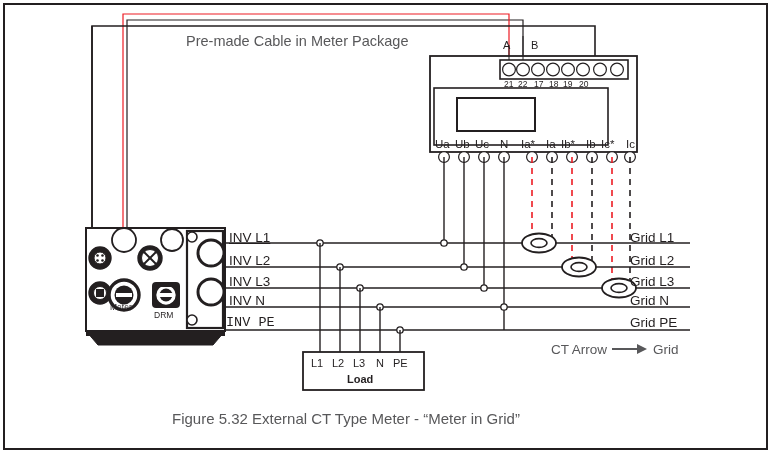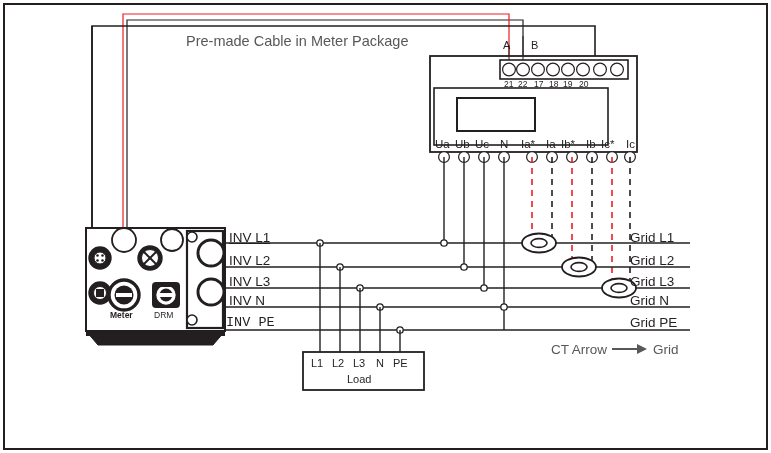--- a/index.html
+++ b/index.html
@@ -209,39 +209,40 @@
   <div class="txt txt-dark lbl-term" style="left:455px; top:138px;">Ub</div>
   <div class="txt txt-dark lbl-term" style="left:475px; top:138px;">Uc</div>
   <div class="txt txt-dark lbl-term" style="left:500px; top:138px;">N</div>
   <div class="txt txt-dark lbl-term" style="left:521px; top:138px;">Ia*</div>
   <div class="txt txt-dark lbl-term" style="left:546px; top:138px;">Ia</div>
   <div class="txt txt-dark lbl-term" style="left:561px; top:138px;">Ib*</div>
   <div class="txt txt-dark lbl-term" style="left:586px; top:138px;">Ib</div>
   <div class="txt txt-dark lbl-term" style="left:601px; top:138px;">Ic*</div>
   <div class="txt txt-dark lbl-term" style="left:626px; top:138px;">Ic</div>
 
-  <div class="txt txt-dark lbl-tiny" style="left:110px; top:310px;font-weight:bold;">Meter</div>
+  <div class="txt txt-dark lbl-tiny" style="left:110px; top:302px;">Meter</div>
   <div class="txt txt-dark lbl-tiny" style="left:154px; top:310px;">DRM</div>
 
   <div class="txt txt-dark lbl-md" style="left:229px; top:230px;text-decoration:underline;">INV L1</div>
   <div class="txt txt-dark lbl-md" style="left:229px; top:253px;">INV L2</div>
   <div class="txt txt-dark lbl-md" style="left:229px; top:274px;">INV L3</div>
   <div class="txt txt-dark lbl-md" style="left:229px; top:293px;">INV N</div>
   <div class="txt txt-dark lbl-md" style="left:226px; top:315px;font-family:Liberation Mono, monospace;">INV PE</div>
 
   <div class="txt txt-dark lbl-md" style="left:630px; top:230px;">Grid L1</div>
   <div class="txt txt-dark lbl-md" style="left:630px; top:253px;">Grid L2</div>
   <div class="txt txt-dark lbl-md" style="left:630px; top:274px;">Grid L3</div>
   <div class="txt txt-dark lbl-md" style="left:630px; top:293px;">Grid N</div>
   <div class="txt txt-dark lbl-md" style="left:630px; top:315px;">Grid PE</div>
 
   <div class="txt txt-dark lbl-sm" style="left:311px; top:357px;">L1</div>
   <div class="txt txt-dark lbl-sm" style="left:332px; top:357px;">L2</div>
   <div class="txt txt-dark lbl-sm" style="left:353px; top:357px;">L3</div>
   <div class="txt txt-dark lbl-sm" style="left:376px; top:357px;">N</div>
   <div class="txt txt-dark lbl-sm" style="left:393px; top:357px;text-align:center;">PE</div>
-  <div class="txt txt-dark lbl-sm" style="left:347px; top:373px;">Load</div>
+  <div class="txt txt-dark lbl-sm" style="left:347px; top:373px;font-weight:bold;">Load</div>
 
   <div class="txt lbl-md" style="left:551px; top:342px;">CT Arrow</div>
   <div class="txt lbl-md" style="left:653px; top:342px;">Grid</div>
 
+  <div class="txt lbl-cap" style="left:172px; top:410px;">Figure 5.32 External CT Type Meter - “Meter in Grid”</div>
 
 </div>
 
 </body></html>

